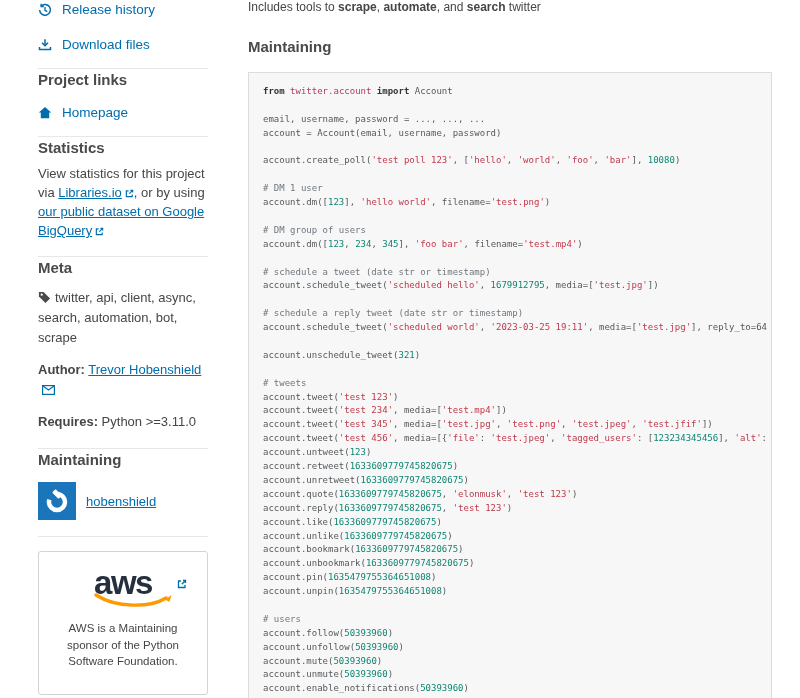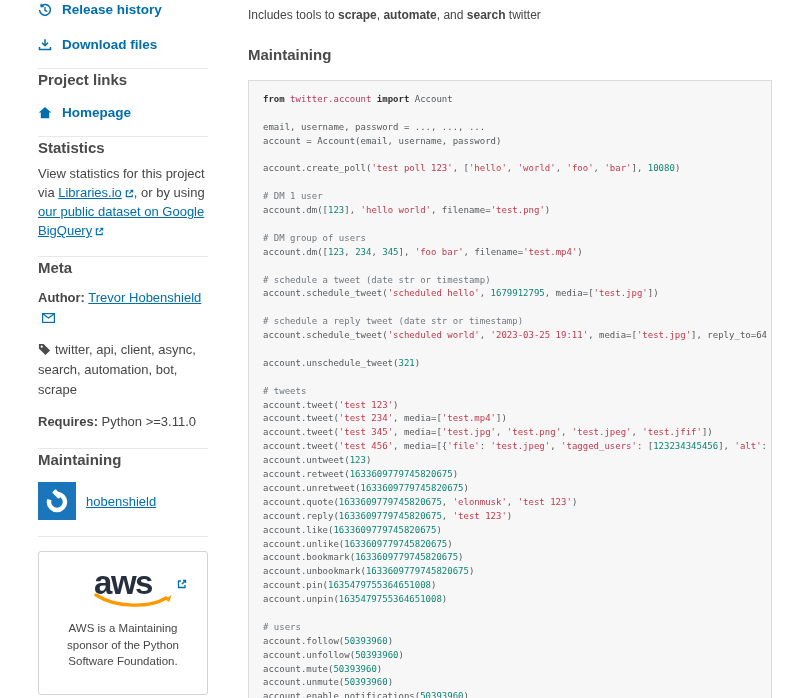--- a/index.html
+++ b/index.html
@@ -11,21 +11,21 @@
   html,body{width:800px;height:698px;overflow:hidden;background:#fff;}
   body{font-family:"Liberation Sans",sans-serif;color:var(--text);}
   a{color:var(--link);text-decoration:underline;cursor:pointer;}
   .layout{display:flex;align-items:flex-start;}
 
   
   .sidebar{margin-left:38px;width:170px;flex:none;padding-top:2px;}
   .nav-item{display:flex;align-items:center;gap:10px;color:var(--link);
     font-size:13.5px;cursor:pointer;}
   .nav-item + .nav-item{margin-top:20px;}
-  .nav-item .lbl{text-decoration:none;font-weight:bold;}
+  .nav-item .lbl{text-decoration:none;}
   hr.divider{border:none;border-top:1px solid var(--divider);margin-top:16px;}
   .side-h{font-size:15px;font-weight:700;color:#4a4a4a;margin-top:2px;}
   .side-p{font-size:13px;line-height:19px;margin-top:8px;}
   .inline-link{color:var(--link);text-decoration:underline;}
   .inline-link svg{margin-left:3px;vertical-align:-1px;}
   .meta-row{font-size:13px;line-height:20px;margin-top:12px;}
   .meta-row .b{font-weight:700;}
   .tags-row{display:block;}
   .tags-row svg{vertical-align:-2px;margin-right:4px;color:#4a4a4a;}
   .env{color:var(--link);margin-left:4px;vertical-align:-1px;}
@@ -39,21 +39,21 @@
     padding:14px 10px 10px;text-align:center;}
   .aws-logo{position:relative;display:inline-block;line-height:1;}
   .aws-word{font-size:33px;font-weight:700;color:var(--aws-dark);
     letter-spacing:-1.5px;}
   .aws-ext{position:absolute;right:-13px;top:13px;color:var(--link);}
   .aws-swoosh{display:block;margin:-7px auto 0 22px;}
   .sponsor-text{font-size:11.5px;line-height:1.45;margin:10px 2px 14px;}
 
   
   .main{margin-left:40px;width:524px;flex:none;}
-  .description{font-size:12px;line-height:15px;margin-top:8px;}
+  .description{font-size:12px;line-height:15px;margin-top:0;}
   .description .bold{font-weight:700;}
   .install-h{font-size:15px;font-weight:700;color:#4a4a4a;margin-top:23px;}
   .codeblock{margin-top:17px;background:var(--code-bg);
     border:1px solid var(--code-border);padding:12px 14px;height:680px;
     font-family:"DejaVu Sans Mono",monospace;font-size:9px;line-height:13.9px;
     white-space:pre;overflow:hidden;color:#55595c;}
   .code-line{height:13.9px;}
   .tok-k{color:#333333;font-weight:bold;}
   .tok-n{color:#b03a5b;}
   .tok-s{color:#c0394b;}
@@ -107,33 +107,33 @@
   </svg></a><span>, or by using </span><a class="inline-link">our public dataset on Google BigQuery<svg width="9" height="9" viewBox="0 0 10 10">
     <path d="M4 2H1.5v6.5H8V6" fill="none" stroke="currentColor" stroke-width="1.3"></path>
     <path d="M6 1.5h2.5V4" fill="none" stroke="currentColor" stroke-width="1.3"></path>
     <path d="M8.2 1.8 4.8 5.2" fill="none" stroke="currentColor" stroke-width="1.3"></path>
   </svg></a></p>
 
     <hr class="divider">
 
     <div class="side-h">Meta</div>
 
+    <p class="meta-row tags-row">
+      <svg width="13" height="13" viewBox="0 0 14 14">
+          <path d="M1 1v5l7 7 5-5-7-7z" fill="currentColor"></path>
+          <circle cx="4" cy="4" r="1.2" fill="#fff"></circle>
+        </svg><span>twitter, api, client, async, search, automation, bot, scrape</span>
+    </p>
+
     <p class="meta-row">
       <span class="b">Author:</span>
       <a>Trevor Hobenshield</a><svg class="env" width="13" height="10" viewBox="0 0 13 10">
           <rect x="0.6" y="0.6" width="11.8" height="8.8" fill="none" stroke="currentColor" stroke-width="1.2"></rect>
           <path d="M1 1l5.5 4L12 1" fill="none" stroke="currentColor" stroke-width="1.2"></path>
         </svg>
-    </p>
-
-    <p class="meta-row tags-row">
-      <svg width="13" height="13" viewBox="0 0 14 14">
-          <path d="M1 1v5l7 7 5-5-7-7z" fill="currentColor"></path>
-          <circle cx="4" cy="4" r="1.2" fill="#fff"></circle>
-        </svg><span>twitter, api, client, async, search, automation, bot, scrape</span>
     </p>
 
     <p class="meta-row">
       <span class="b">Requires:</span>
       <span>Python &gt;=3.11.0</span>
     </p>
 
     <hr class="divider">
 
     <div class="side-h">Maintaining</div>

